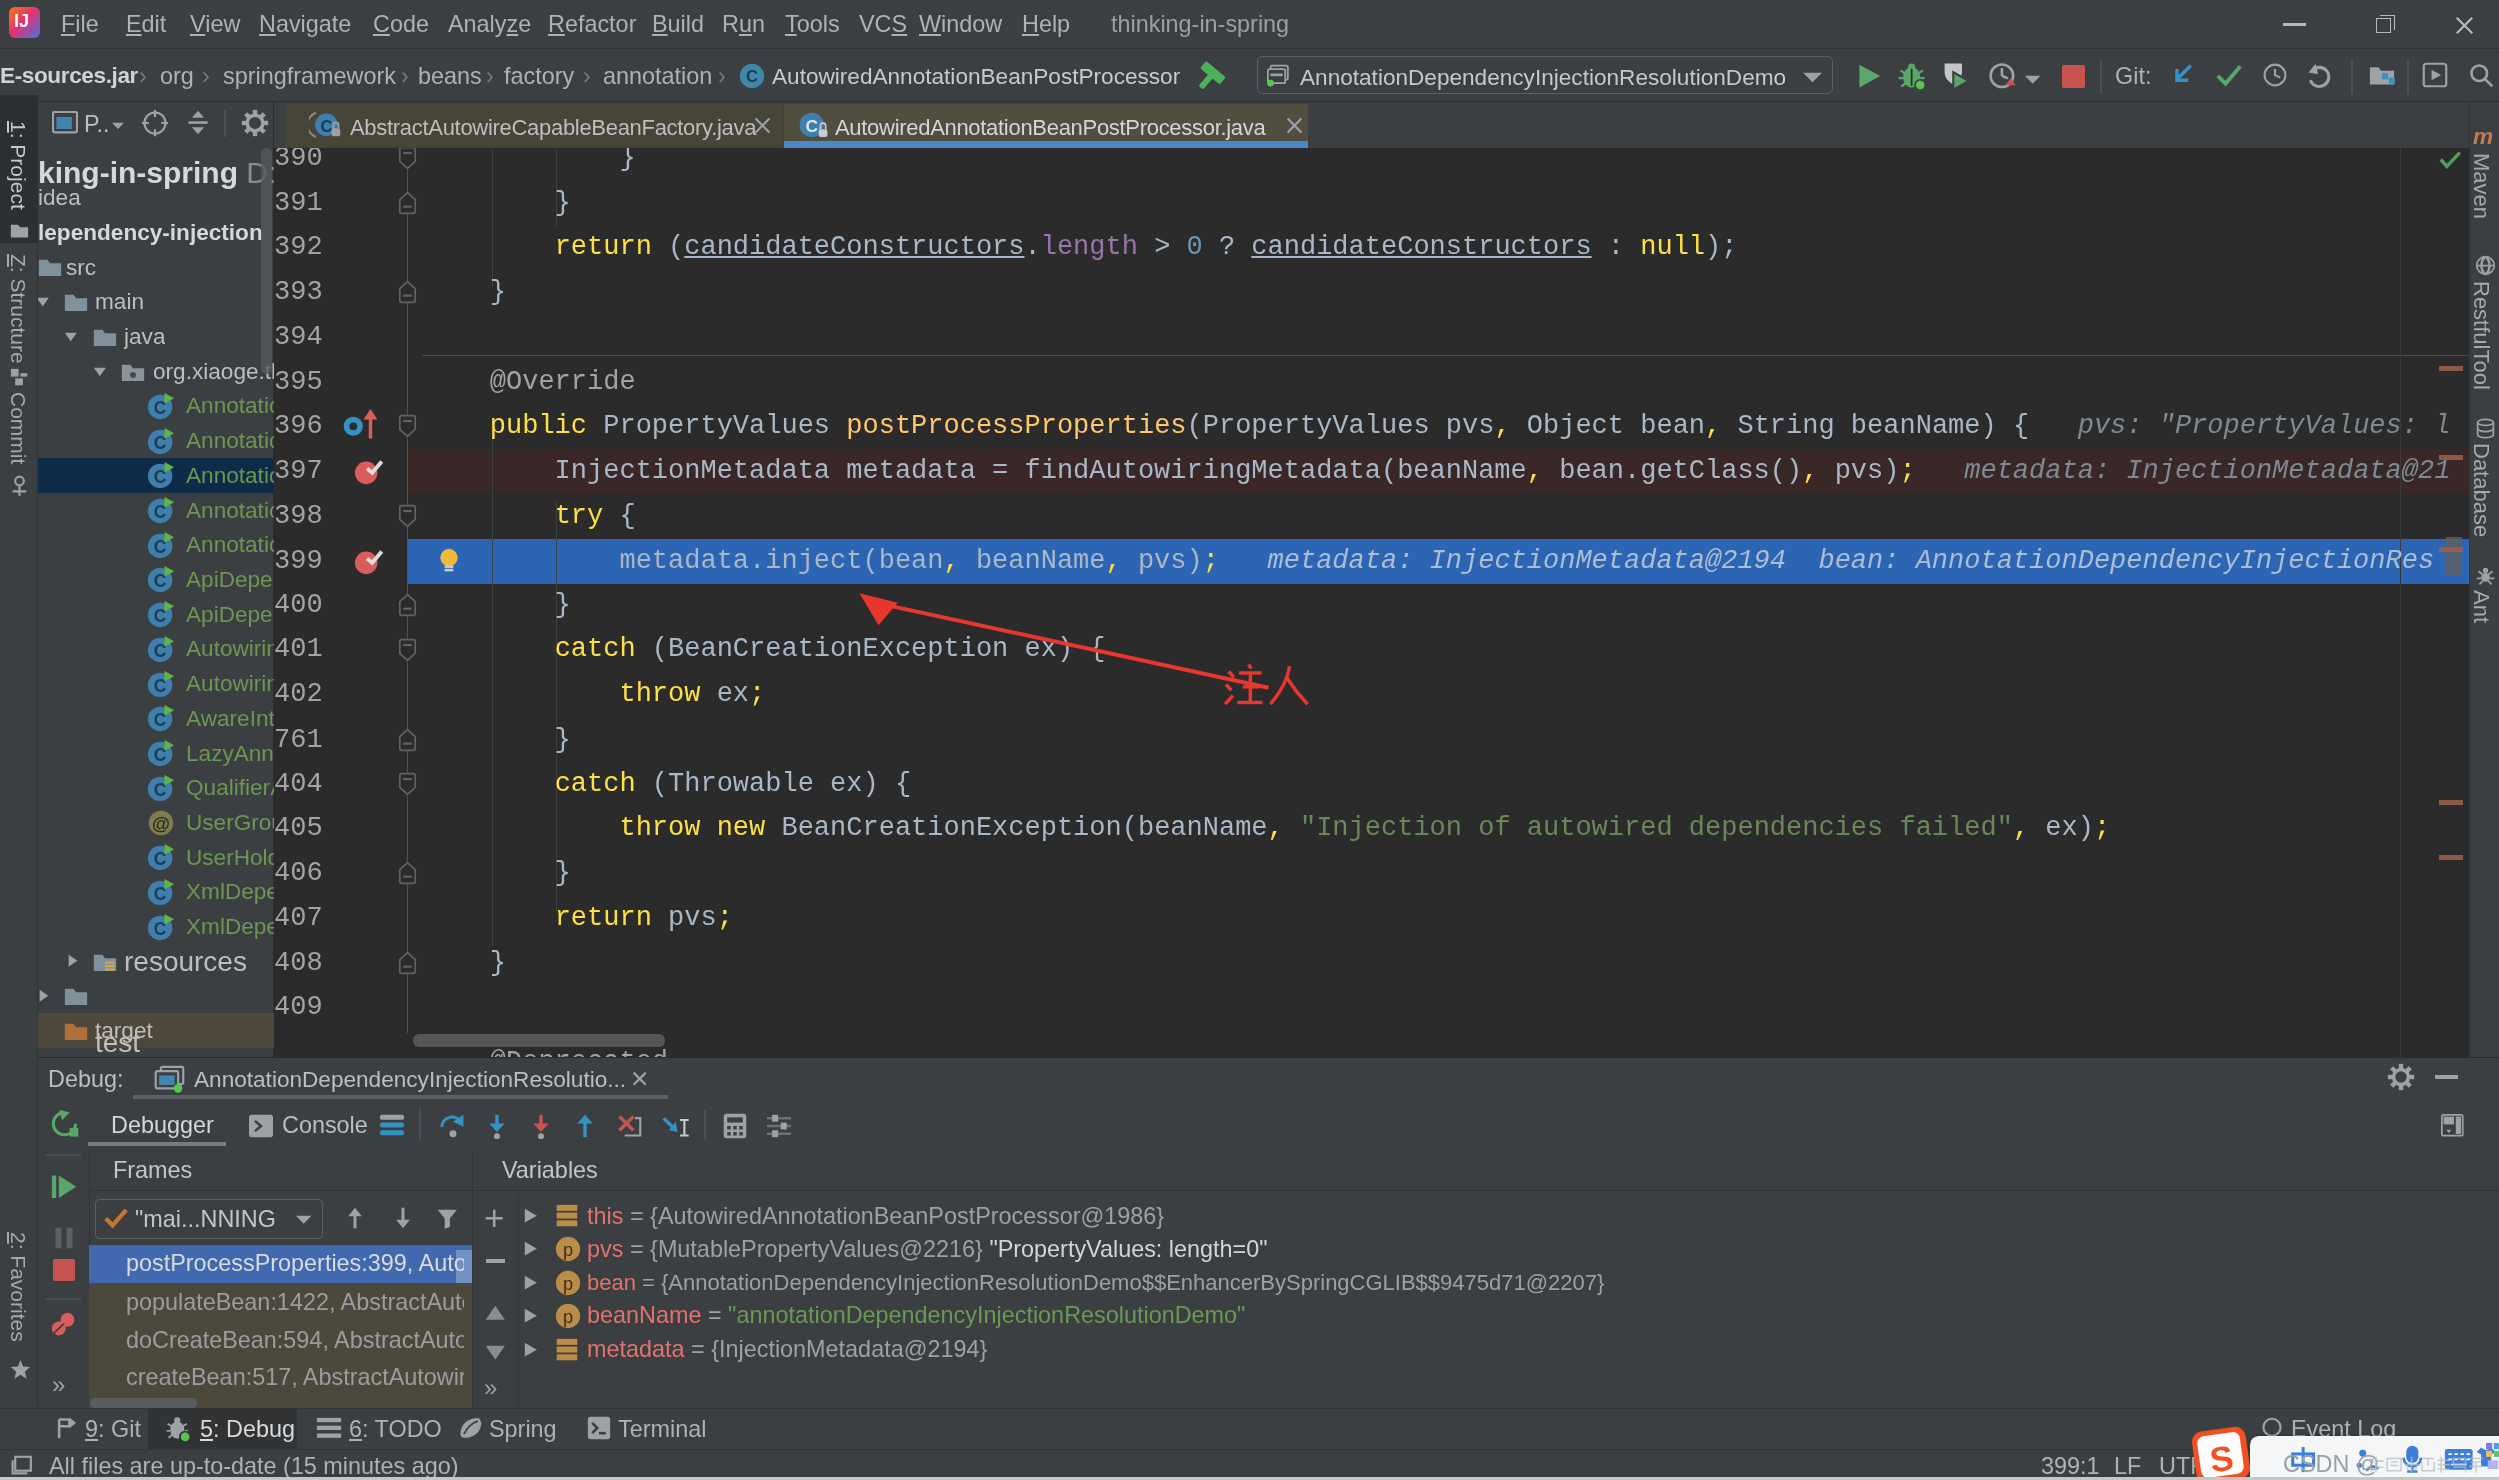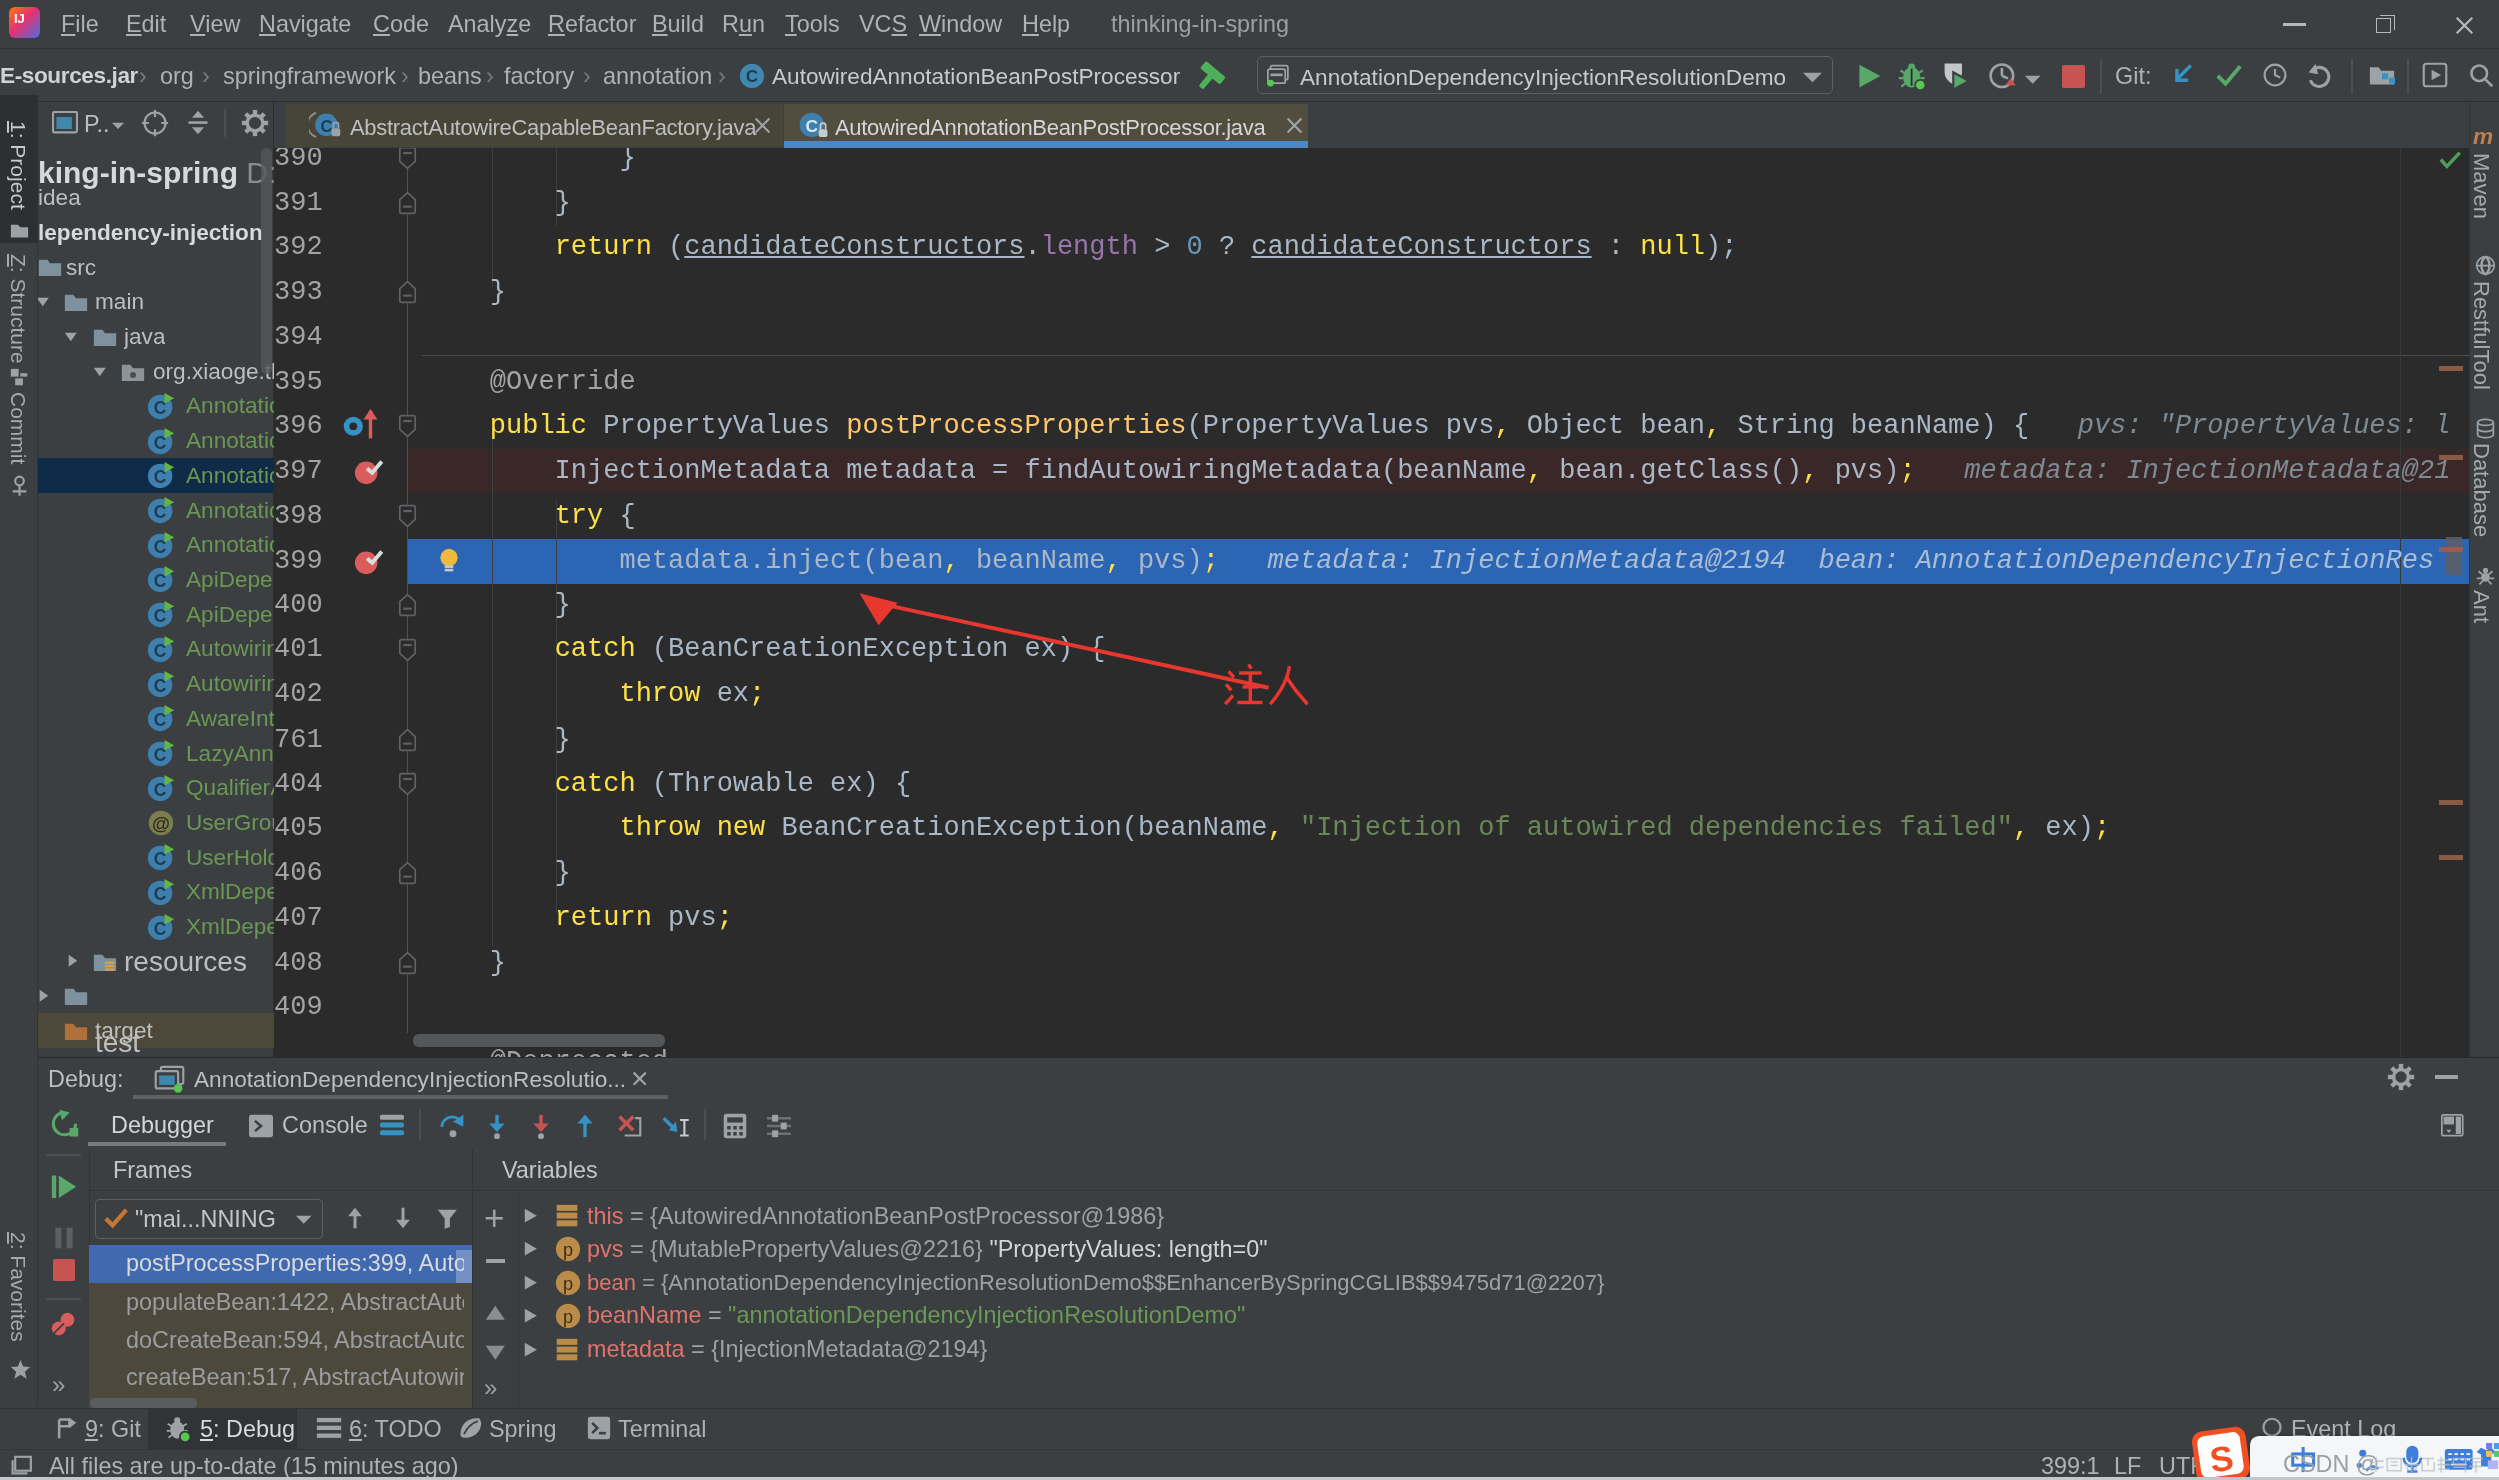--- a/index.html
+++ b/index.html
@@ -19,21 +19,21 @@
 .trw{position:absolute;height:35px;line-height:35px;font-size:23.4px;white-space:pre;overflow:hidden}
 .grn{color:#6b9654}
 .bold{font-weight:bold;color:#d6d9dc}
 .mi{color:#afb1b3;font-size:23.4px}
 .u1{text-decoration:underline}
 </style></head>
 <body>
 
 <div class="a" style="left:0;top:0;width:2500px;height:49px;background:#3c3f41;border-bottom:0.9px solid #303234"></div>
 <div class="a" style="left:8.7px;top:7px;width:31px;height:31px;border-radius:6px;background:linear-gradient(135deg,#f97a12,#e4326f 45%,#4a6fe3);"></div>
-<div class="a" style="left:14px;top:11.3px;color:#fff;font-weight:bold;font-size:13px">IJ</div>
+<div class="a" style="left:14px;top:11.3px;color:#fff;font-weight:bold;font-size:18px">IJ</div>
 <div class="a mi" style="left:61px;top:11.3px"><span class="u1">F</span>ile</div>
 <div class="a mi" style="left:126px;top:11.3px"><span class="u1">E</span>dit</div>
 <div class="a mi" style="left:190px;top:11.3px"><span class="u1">V</span>iew</div>
 <div class="a mi" style="left:259px;top:11.3px"><span class="u1">N</span>avigate</div>
 <div class="a mi" style="left:373px;top:11.3px"><span class="u1">C</span>ode</div>
 <div class="a mi" style="left:448px;top:11.3px">Analy<span class="u1">z</span>e</div>
 <div class="a mi" style="left:548px;top:11.3px"><span class="u1">R</span>efactor</div>
 <div class="a mi" style="left:652px;top:11.3px"><span class="u1">B</span>uild</div>
 <div class="a mi" style="left:722px;top:11.3px">R<span class="u1">u</span>n</div>
 <div class="a mi" style="left:785px;top:11.3px"><span class="u1">T</span>ools</div>

